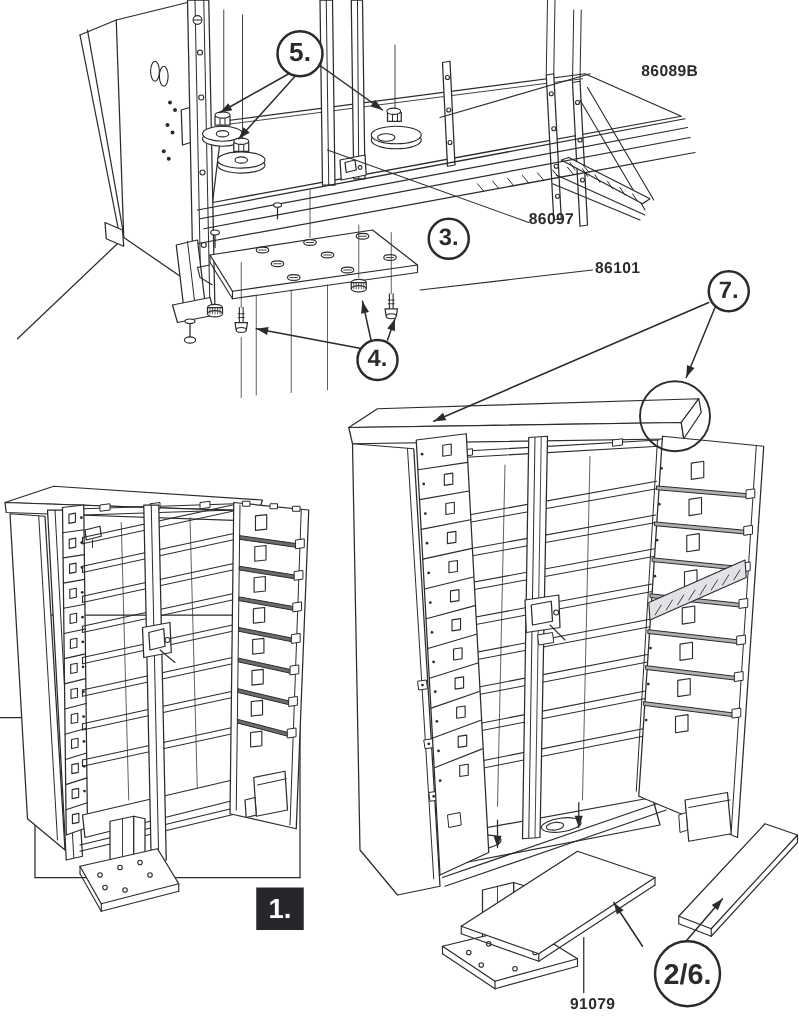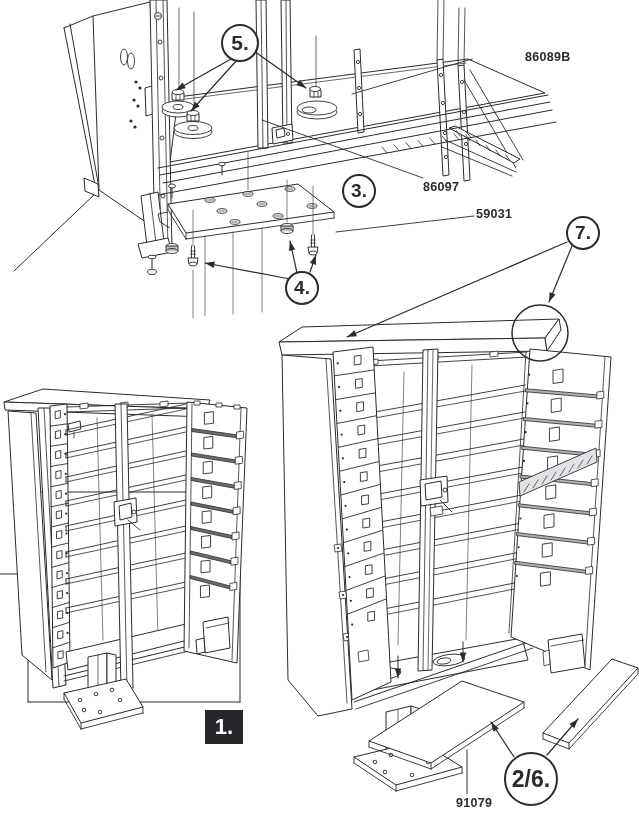--- a/index.html
+++ b/index.html
@@ -528,20 +528,20 @@
         <line x1="547" y1="755" x2="578" y2="719" stroke="#2b2b2e" stroke-width="1.2" stroke-linecap="round"></line>
         <polygon points="578,719 574.282351813554,728.2832694651084 569.371357862799,724.0543580075139" fill="#2b2b2e"></polygon>
         <line x1="467" y1="750" x2="467" y2="794" stroke="#2b2b2e" stroke-width="1" stroke-linecap="round"></line>
       </g>
   </svg>
 
   <div class="callout c-md" style="left:221px;top:24px;">5.</div>
   <div class="callout c-sm" style="left:342px;top:174px;">3.</div>
   <div class="callout c-sm" style="left:285px;top:271px;">4.</div>
   <div class="callout c-sm" style="left:566px;top:216px;">7.</div>
-  <div class="callout c-lg" style="left:504px;top:752px;">2/6.</div>
+  <div class="callout c-lg" style="left:523px;top:752px;">2/6.</div>
   <div class="stepbox" style="left:205px;top:710px;">1.</div>
 
-  <div class="partlabel" style="left:483px;top:50px;padding-left:42px;">86089B</div>
-  <div class="partlabel" style="left:423px;top:180px;">86097</div>
-  <div class="partlabel" style="left:476px;top:207px;">59031</div>
+  <div class="partlabel" style="left:471px;top:50px;padding-left:42px;">86089B</div>
+  <div class="partlabel" style="left:423px;top:168px;">86097</div>
+  <div class="partlabel" style="left:476px;top:207px;">86101</div>
   <div class="partlabel" style="left:456px;top:796px;">91079</div>
 </div>
 
 </body></html>

